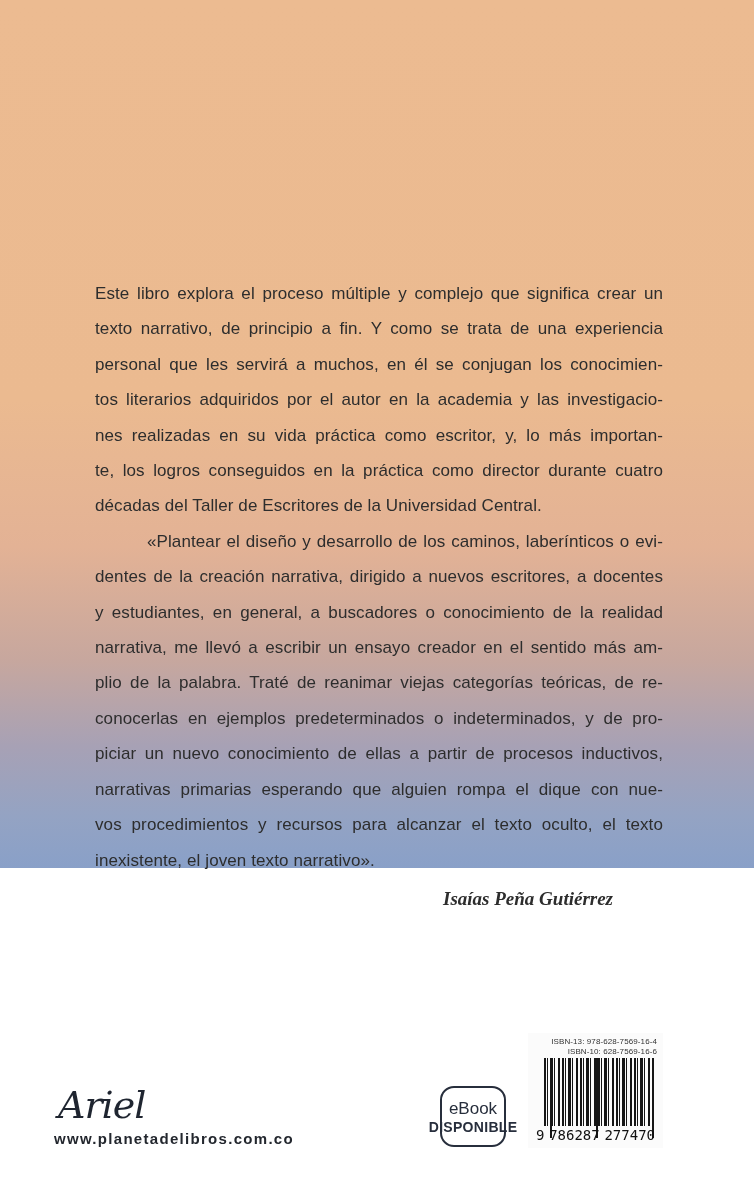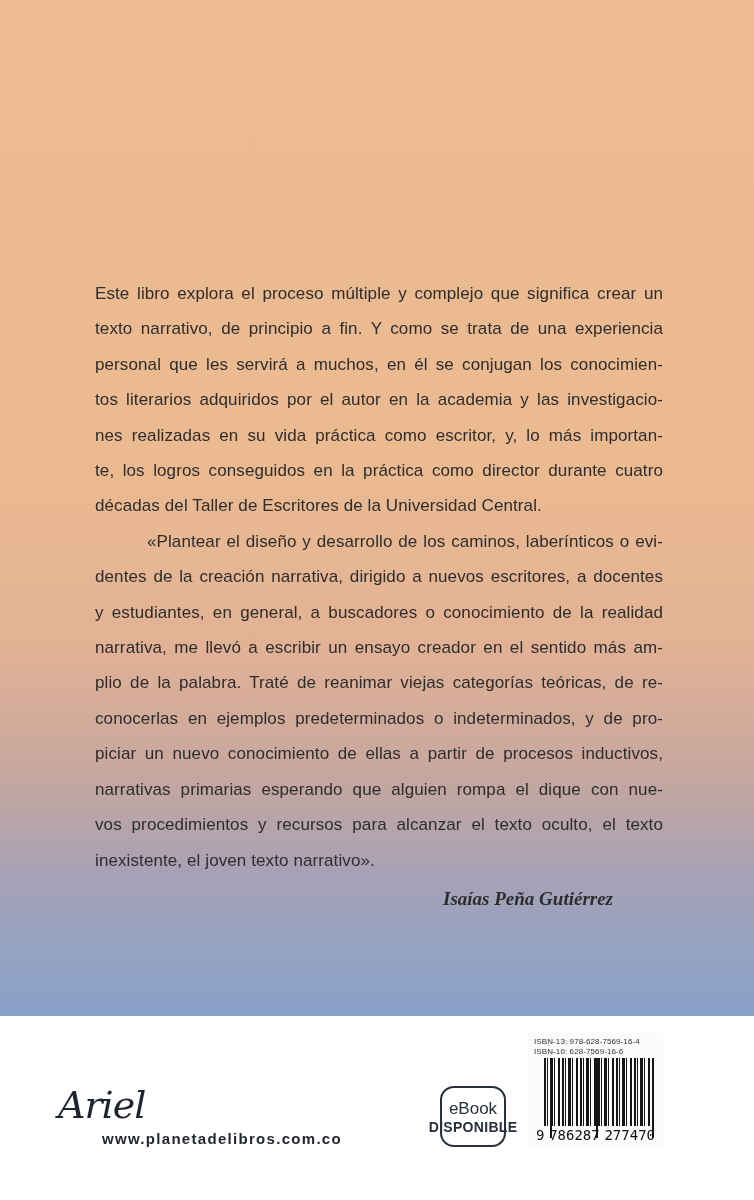--- a/index.html
+++ b/index.html
@@ -4,21 +4,21 @@
 <style>
   * { margin: 0; padding: 0; box-sizing: border-box; }
   html, body { width: 754px; height: 1200px; }
   body {
     font-family: "Liberation Sans", sans-serif;
     overflow: hidden;
   }
   .cover {
     position: relative;
     width: 754px;
-    height: 1016px;
+    height: 868px;
     background: linear-gradient(180deg,
       #ecbb91 0%,
       #ebba90 46%,
       #e3b295 63%,
       #c7a79e 76%,
       #a7a1b5 86%,
       #94a3c3 94%,
       #89a0c8 100%);
   }
 
@@ -66,21 +66,20 @@
     line-height: 42px;
     letter-spacing: -1px;
     padding-left: 4px;
   }
   .website {
     margin-top: 4px;
     font-weight: 700;
     font-size: 15px;
     letter-spacing: 1.3px;
     color: #23272e;
-    margin-left: 48px;
   }
 
   .ebook-badge {
     position: absolute;
     left: 440px;
     top: 1086px;
     width: 66px;
     height: 61px;
     border: 2.5px solid #272e3c;
     border-radius: 14px;
@@ -101,21 +100,21 @@
     width: 135px;
     height: 115px;
     background: #fbfbfb;
     padding: 4px 6px 3px 6px;
   }
   .isbn-line {
     font-size: 8px;
     line-height: 9.5px;
     letter-spacing: 0.1px;
     color: #333;
-    text-align: left;
+    text-align: right;
     white-space: nowrap;
   }
   .bars-wrap {
     position: relative;
     margin-top: 2px;
     height: 86px;
   }
   .bars {
     position: absolute;
     left: 10px;

